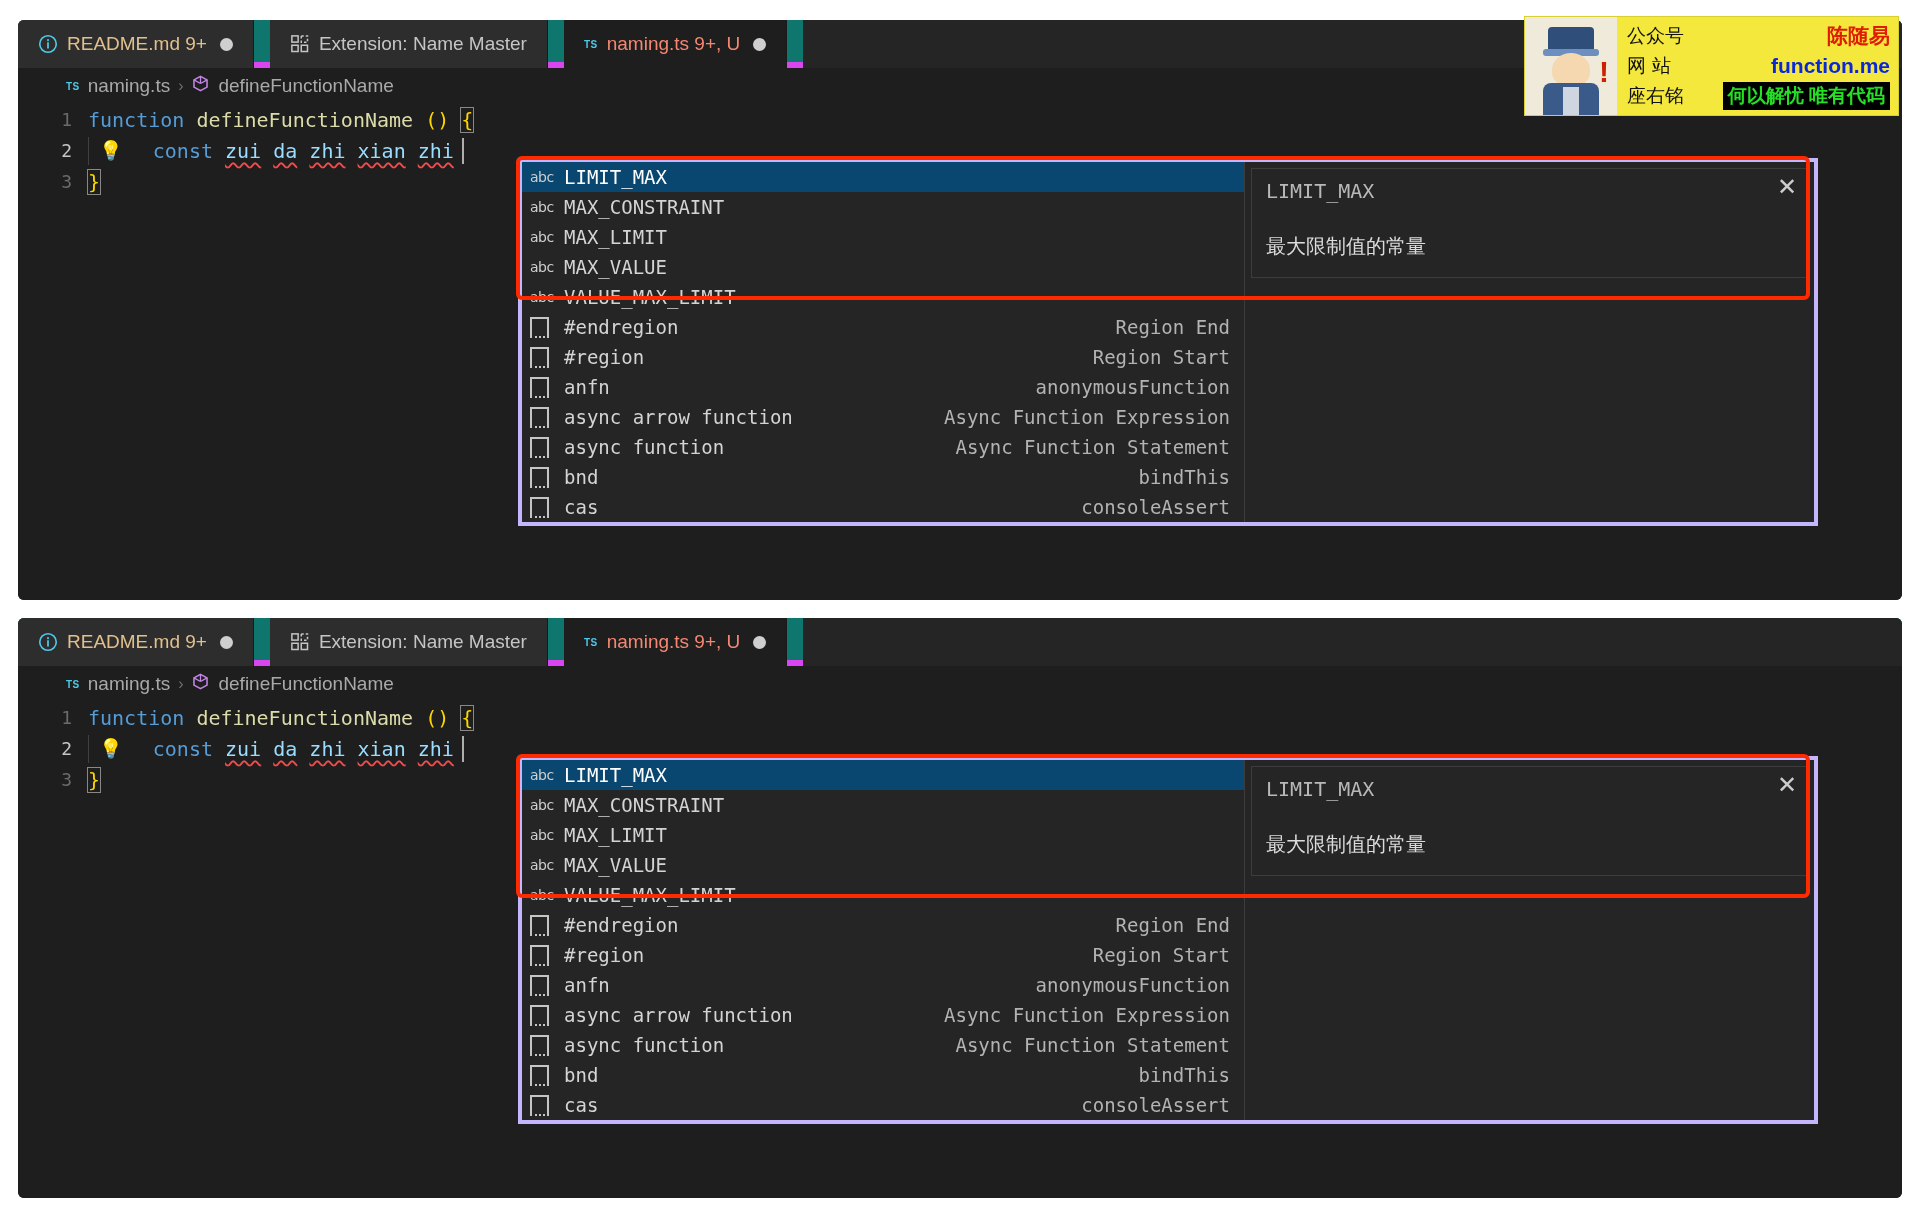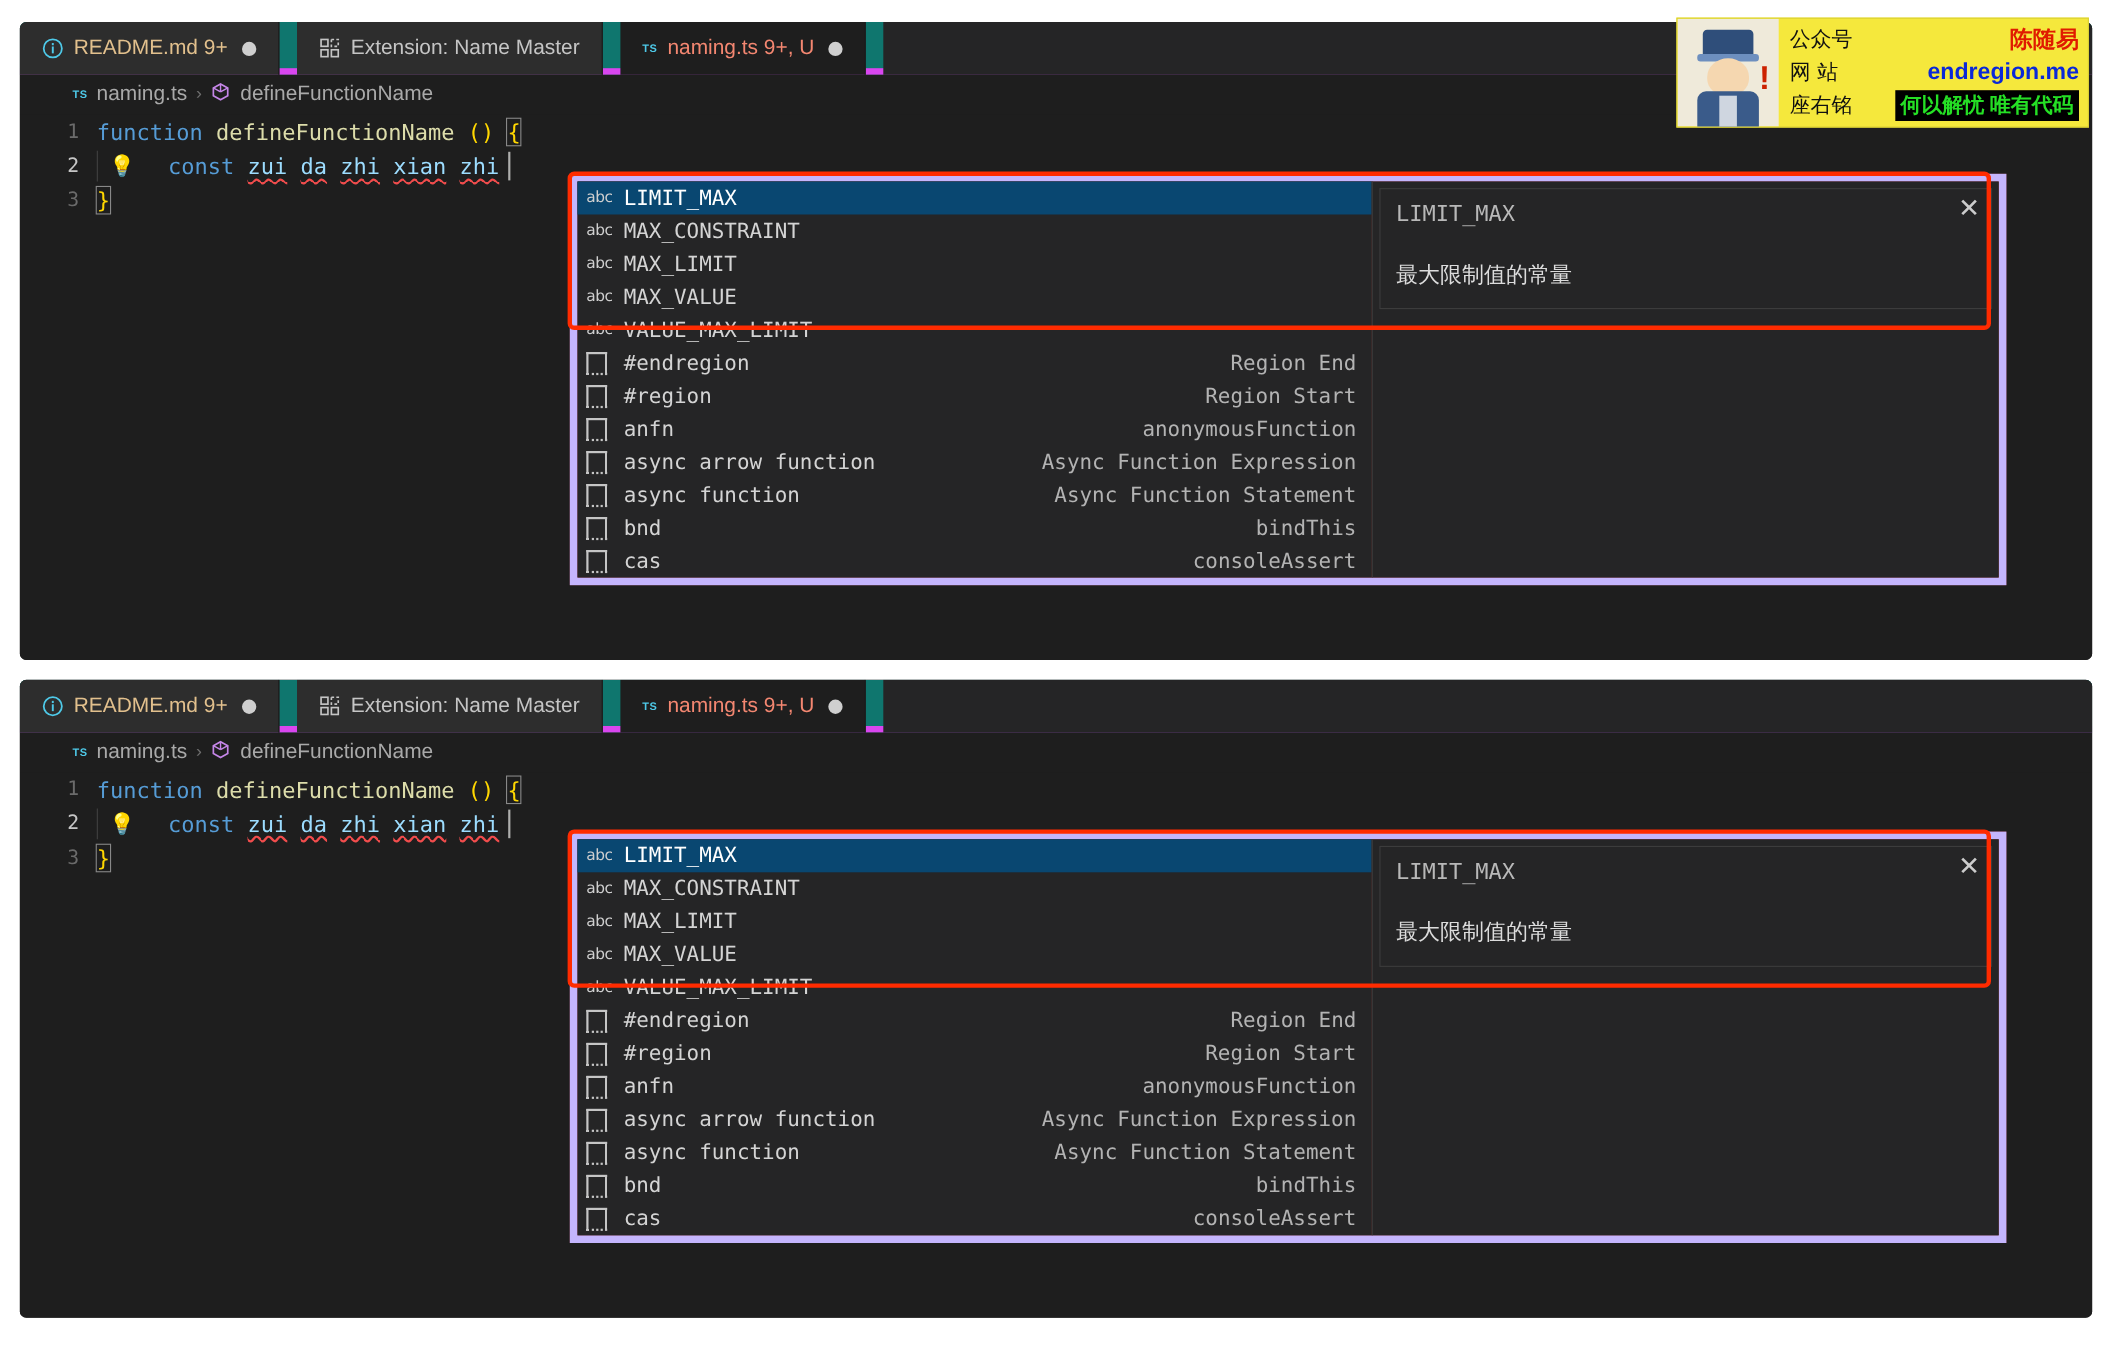--- a/index.html
+++ b/index.html
@@ -100,22 +100,22 @@
   }
   .caret {
     display: inline-block; width: 2px; height: 26px;
     background: #aeafad; vertical-align: middle; margin-left: 8px;
   }
 
   
   .suggest {
     position: absolute;
     display: flex;
-    background: #7f1d1d;
-    border: 7px solid #c4b5fd;
+    background: #7dd3fc;
+    border: 4px solid #c4b5fd;
   }
   .suggest-list { width: 722px; background: #252526; }
   .sug-row {
     display: flex; align-items: center;
     height: 30px;
     padding: 0 6px 0 8px;
     font-family: "DejaVu Sans Mono", monospace;
     font-size: 19px;
     color: #d4d4d4;
   }
@@ -548,21 +548,21 @@
         <div class="wm-excl">!</div>
       </div>
     </div>
     <div class="wm-rows">
       <div class="wm-row">
         <span class="wm-k">公众号</span>
         <span class="wm-v1">陈随易</span>
       </div>
       <div class="wm-row">
         <span class="wm-k spread">网 站</span>
-        <span class="wm-v2">endregion.me</span>
+        <span class="wm-v2">function.me</span>
       </div>
       <div class="wm-row">
         <span class="wm-k">座右铭</span>
         <span class="wm-v3">何以解忧 唯有代码</span>
       </div>
     </div>
   </div>
 
 </div>
 

